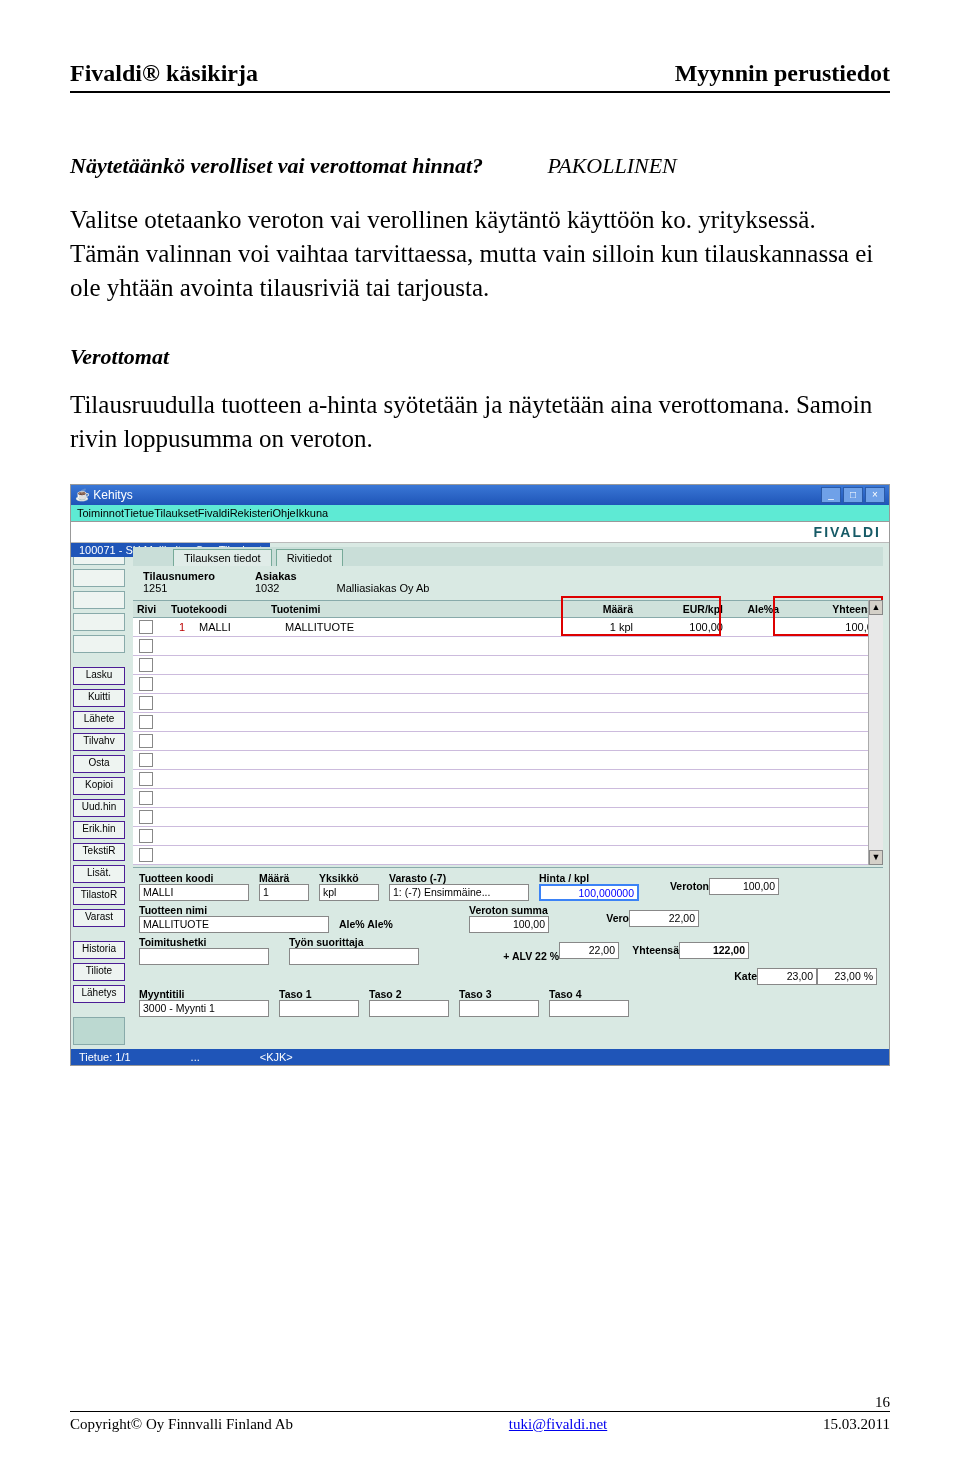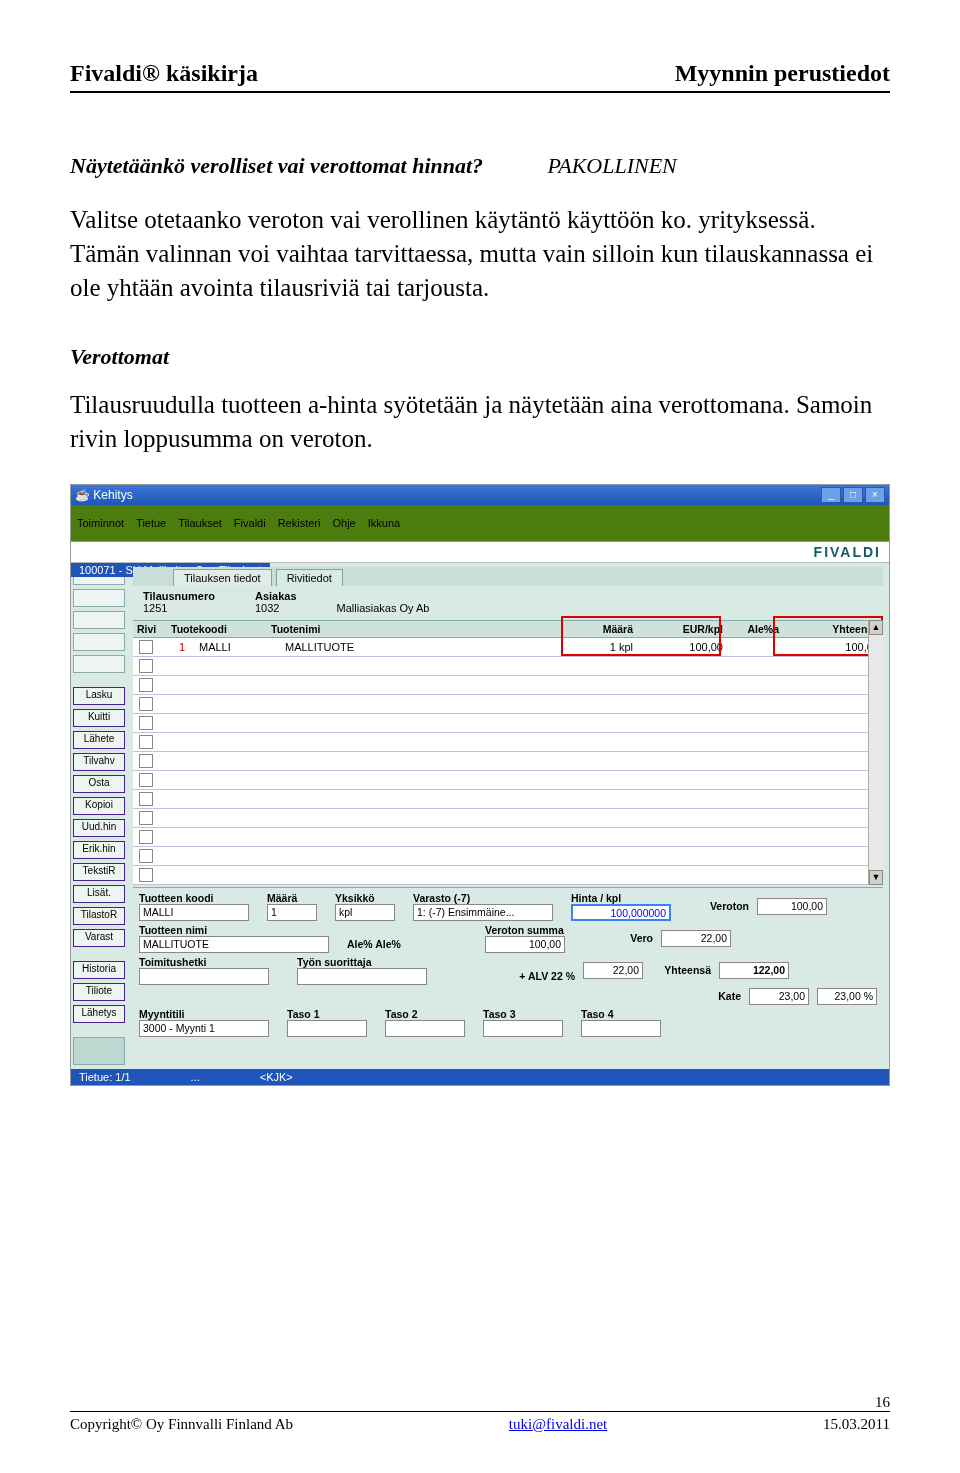--- a/index.html
+++ b/index.html
@@ -10,21 +10,21 @@
   .h2line .q { font-style: italic; font-weight: bold; font-size: 22px; }
   .h2line .req { font-style: italic; font-size: 22px; margin-left: 60px; }
   .para { font-size: 25px; line-height: 1.35; margin-bottom: 28px; }
   .sub { font-style: italic; font-weight: bold; font-size: 22px; margin-top: 40px; margin-bottom: 18px; }
 
   
   .shot { width: 820px; border: 1px solid #999; font-family: Tahoma, Arial, sans-serif; font-size: 11px; color: #000; }
   .titlebar { background: linear-gradient(#3a77d6,#1f55b8); color:#fff; display:flex; align-items:center; justify-content:space-between; padding:2px 4px; font-size:12px; }
   .titlebar .tbtns { display:flex; gap:2px; }
   .tbtn { width:20px; height:16px; background:#6fa1e8; border:1px solid #2a5aa8; display:flex; align-items:center; justify-content:center; color:#fff; font-size:10px; }
-  .menubar { background:#4d7c0f; padding:12px 6px; display:flex; gap:12px; border-bottom:1px solid #999; }
+  .menubar { background:#5eead4; padding:2px 6px; display:flex; border-bottom:1px solid #999; }
   .logo-row { background:#fff; display:flex; justify-content:flex-end; padding:2px 8px; border-bottom:1px solid #bbb; }
   .brand { font-weight:bold; letter-spacing:2px; color:#165a66; font-size:14px; }
   .tabrow { background:#c9ded8; display:flex; align-items:center; gap:4px; padding:2px 4px 0 40px; font-size:11px; }
   .subtab { background:#e0ece8; border:1px solid #7a9; border-bottom:none; padding:2px 10px; }
   .subtab.active { background:#d9e9e3; }
   .doclabel { background:#1f55b8; color:#fff; padding:1px 8px; font-size:11px; position:absolute; left:0; }
   .workarea { display:flex; background:#d9e9e3; }
   .sidebtns { width:56px; background:#d9e9e3; padding:4px 2px; display:flex; flex-direction:column; gap:4px; }
   .sbtn { background:#eef4f1; border:1px solid #4c1d95; font-size:10px; text-align:center; padding:0 1px; height:18px; line-height:14px; overflow:hidden; }
   .sicon { background:#eef4f1; border:1px solid #8aa; height:18px; }
@@ -38,21 +38,21 @@
   .trow { display:flex; background:#fff; border-bottom:1px solid #cbd; font-size:11px; height:19px; align-items:center; }
   .trow .c-rivi { color:#000; }
   .trow.r1 .c-koodi, .trow.r1 .c-nimi { color:#000; }
   .chk { width:14px; height:14px; border:1px solid #888; background:#fff; display:inline-block; margin-left:2px; }
   .c-chk{width:34px;display:flex;align-items:center;justify-content:flex-start;}
   .hl { position:absolute; border:2px solid #d00; pointer-events:none; }
   .scroll { position:absolute; right:0; top:0; bottom:0; width:15px; background:#e8e8e8; border-left:1px solid #aaa; }
   .scroll .up,.scroll .dn{height:15px;background:#d4d0c8;border:1px solid #888;font-size:9px;text-align:center;line-height:13px;}
   .scroll .dn{position:absolute;bottom:0;left:0;right:0;}
   .detail { background:#d9e9e3; border-top:1px solid #8aa; margin-top:2px; padding:4px 6px; font-size:10.5px; }
-  .drow { display:flex; gap:8px; align-items:center; margin-bottom:3px; }
+  .drow { display:flex; gap:0; align-items:center; margin-bottom:3px; }
   .dlab { font-weight:bold; }
   .inp { background:#fff; border:1px solid #888; padding:1px 3px; height:17px; }
   .inp.hlred { border:2px solid #3b82f6; color:#00f; }
   .statusbar { background:#1f55b8; color:#fff; font-size:11px; padding:2px 8px; display:flex; gap:60px; }
   .tabbar-outer { position:relative; }
 
   .ftr { position:absolute; bottom:40px; left:70px; right:70px; border-top:1px solid #000; padding-top:4px; display:flex; justify-content:space-between; font-size:15px;gap:48px; }
   .ftr a { color:#00e; text-decoration:underline; }
   .pageno { position:absolute; bottom:62px; right:70px; font-size:15px; }
 </style>

